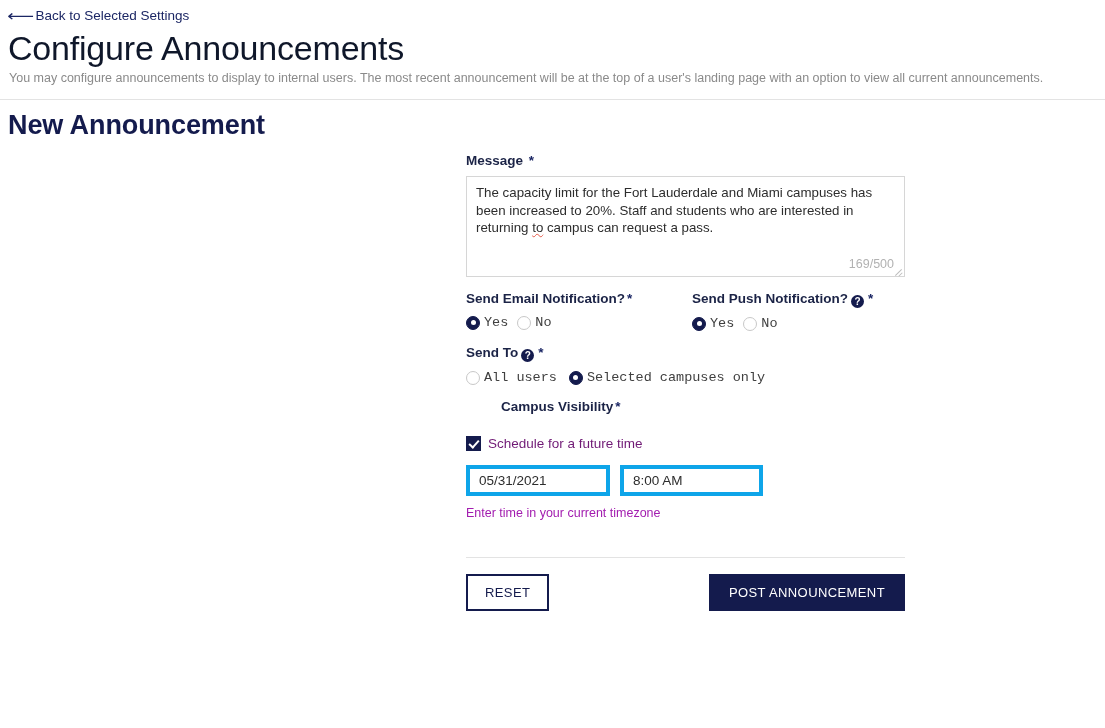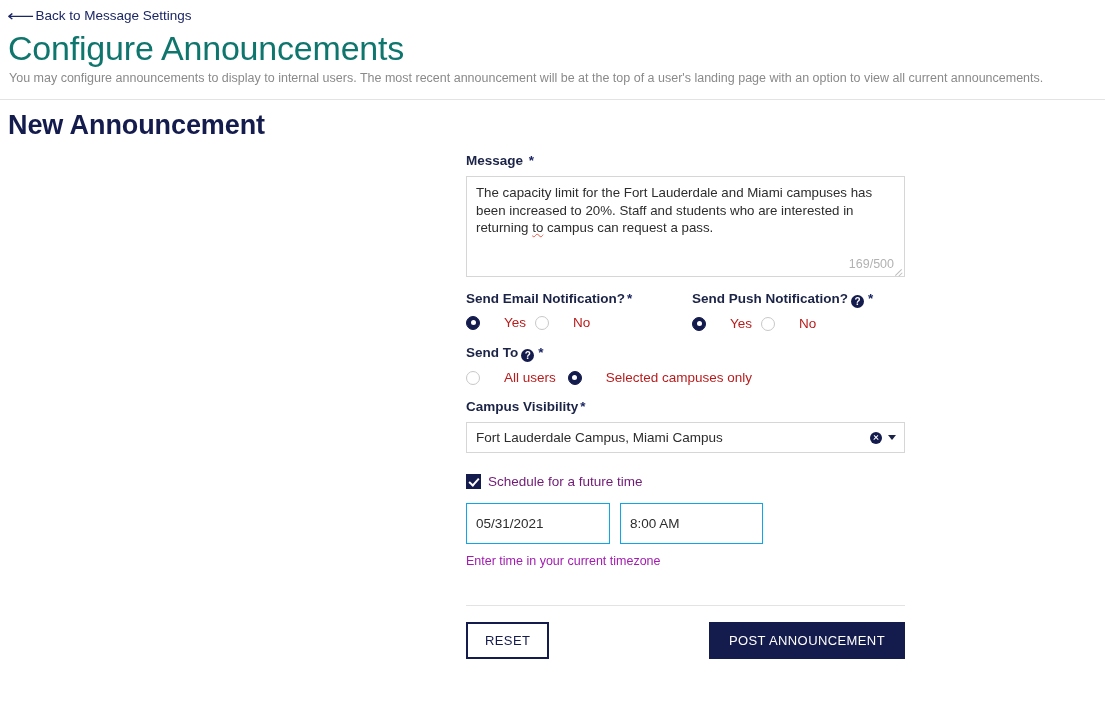--- a/index.html
+++ b/index.html
@@ -38,21 +38,21 @@
     transform: scaleX(1.25);
     line-height: 1;
   }
 
   .page-title {
     position: absolute;
     left: 8px;
     top: 29px;
     font-size: 34px;
     font-weight: 400;
-    color: #0f766e;
+    color: #0f172a;
     letter-spacing: -0.2px;
     line-height: 1.15;
     margin: 0;
   }
 
   .page-subtitle {
     position: absolute;
     left: 9px;
     top: 70px;
     font-size: 12.5px;
@@ -207,24 +207,25 @@
   .radio-group-col.email { width: 226px; }
   .radio-options {
     display: flex;
     align-items: center;
     margin-top: 8px;
     gap: 9px;
   }
   .radio-opt {
     display: flex;
     align-items: center;
-    gap: 24px;
-    cursor: pointer;
-    font-size: 13.5px;
-    color: #b91c1c;
+    gap: 4px;
+    cursor: pointer;
+    font-size: 13.5px;
+    color: #404040;
+    font-family: Liberation Mono, monospace;
   }
   .radio-dot {
     width: 14px;
     height: 14px;
     border-radius: 50%;
     border: 1px solid #c8c8c8;
     background: #ffffff;
     display: inline-block;
     position: relative;
     flex: 0 0 auto;
@@ -267,21 +268,21 @@
   
   .sendto-block { margin-top: 14px; }
   .sendto-options {
     display: flex;
     align-items: center;
     margin-top: 8px;
     gap: 12px;
   }
 
   
-  .campus-block { margin-top: 14px; }
+  .campus-block { margin-top: 14px; margin-left: 35px; }
   .select-wrap {
     position: relative;
     margin-top: 7px;
     width: 439px;
     height: 31px;
     border: 1px solid #d6d6d6;
     background: #ffffff;
     display: flex;
     align-items: center;
     cursor: pointer;
@@ -368,22 +369,22 @@
   }
 
   
   .sched-block { margin-top: 14px; }
   .datetime-row {
     display: flex;
     gap: 10px;
     margin-top: 7px;
   }
   .dt-input {
-    height: 41px;
-    border: 1px solid #0ea5e9;
+    height: 31px;
+    border: 4px solid #0ea5e9;
     background: #ffffff;
     display: flex;
     align-items: center;
     padding-left: 9px;
     font-size: 13.5px;
     color: #2d2d2d;
     cursor: text;
   }
   .dt-date { width: 144px; }
   .dt-time { width: 143px; }
@@ -446,21 +447,21 @@
     line-height: 1.32;
     color: #2d2d2d;
     pointer-events: none;
   }
 </style>
 </head>
 <body>
 
 <a class="back-link" href="#">
   <span class="back-arrow">⟵</span>
-  <span>Back to Message Settings</span>
+  <span>Back to Selected Settings</span>
 </a>
 
 <h1 class="page-title">Configure Announcements</h1>
 
 <p class="page-subtitle">You may configure announcements to display to internal users. The most recent announcement will be at the top of a user's landing page with an option to view all current announcements.</p>
 
 <div class="divider-top"></div>
 
 <h2 class="section-title">New Announcement</h2>
 
@@ -532,27 +533,20 @@
         <span class="radio-dot selected"></span>
         <span>Selected campuses only</span>
       </label>
     </div>
   </div>
 
   <div class="campus-block">
     <label class="field-label">
       <span>Campus Visibility</span><span class="req">*</span>
     </label>
-    <div class="select-wrap">
-      <span class="select-value">Fort Lauderdale Campus, Miami Campus</span>
-      <span class="select-icons">
-        <span class="clear-icon"></span>
-        <span class="caret-icon"></span>
-      </span>
-    </div>
   </div>
 
   <label class="check-block">
     <span class="checkbox"></span>
     <span class="check-label">Schedule for a future time</span>
   </label>
 
   <div class="sched-block">
     <div class="datetime-row">
       <div class="dt-input dt-date">05/31/2021</div>

